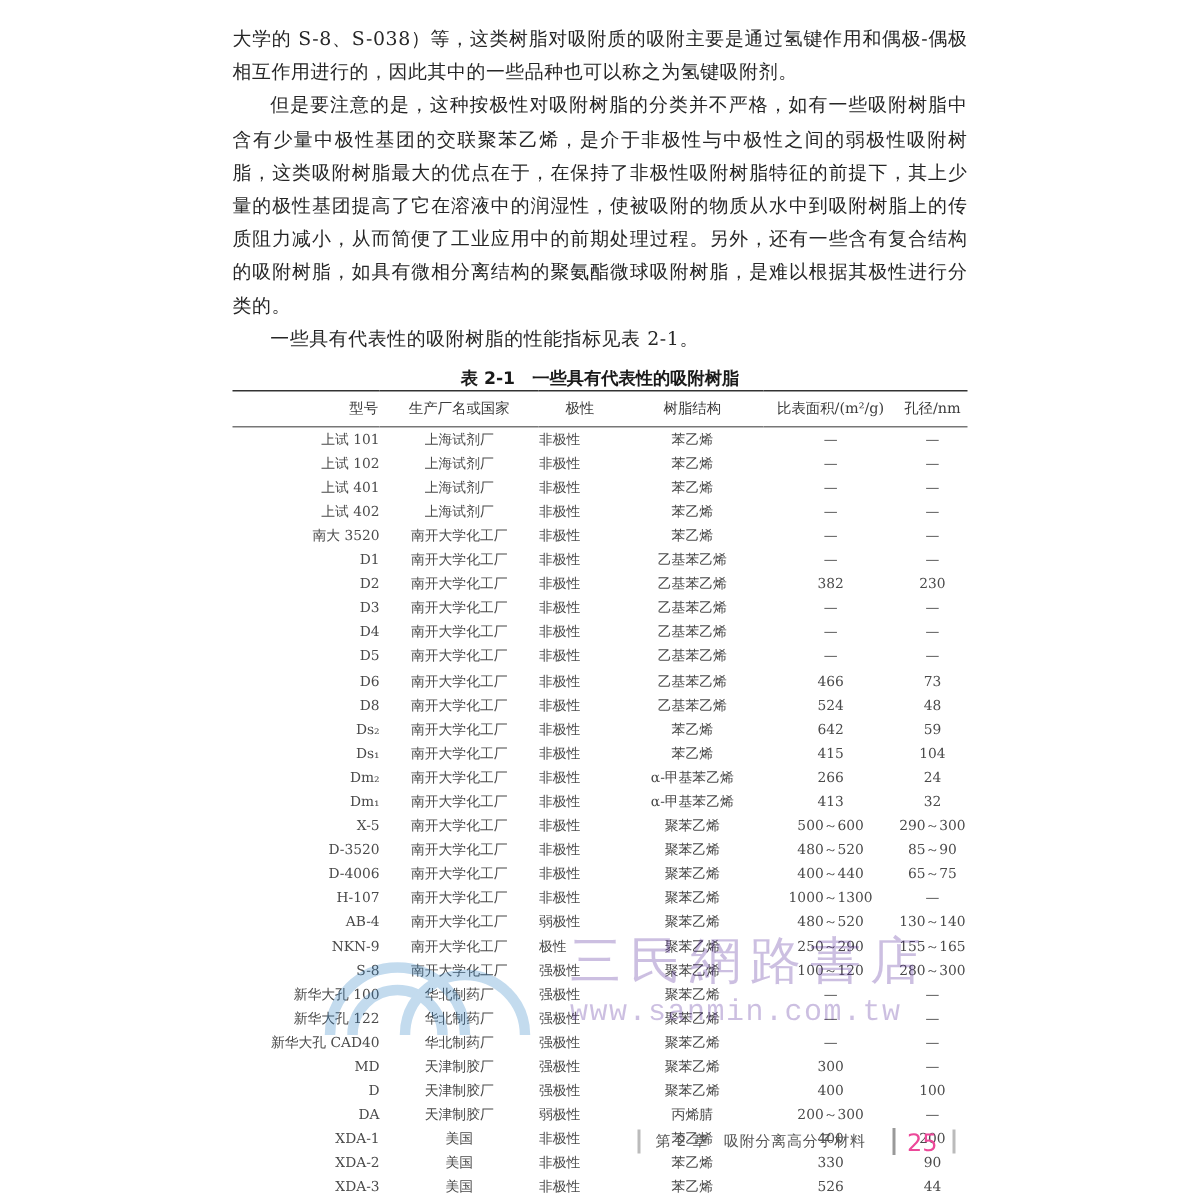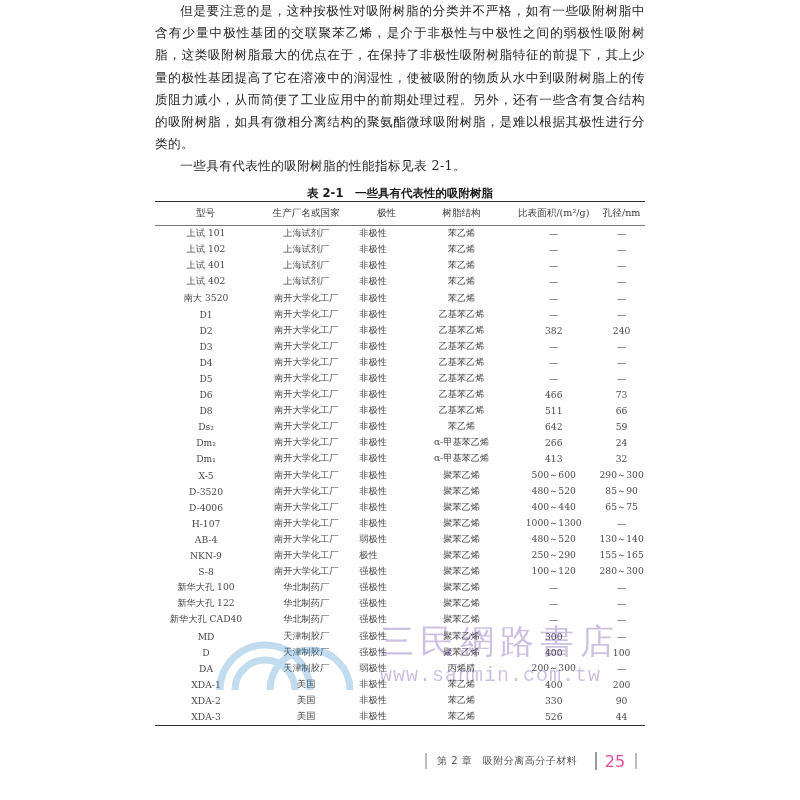--- a/index.html
+++ b/index.html
@@ -19,21 +19,21 @@
     font-family:"DejaVu Sans", "Liberation Sans", sans-serif; color:#1a1a1a;
   }
   table.data {
     width:490px; border-collapse:collapse; font-size:9.2px; color:#4a4a4a;
     border-top:1.6px solid #333; border-bottom:1.6px solid #333;
   }
   table.data th {
     font-weight:normal; height:21px; border-bottom:1px solid #777; color:#3a3a3a; font-size:9.6px;
   }
   table.data td { height:16.1px; padding:0; white-space:nowrap; }
-  .c0 { width:95px; text-align:center; padding-left:4px !important; }
+  .c0 { width:95px; text-align:right; padding-left:4px !important; }
   .c1 { width:108px; text-align:center; }
   .c2 { width:55px; }
   .c3 { width:97px; text-align:center; }
   .c4 { width:90px; text-align:center; }
   .c5 { width:45px; text-align:center; }
   .footer {
     position:absolute; top:752px; left:425px; height:18px; display:flex; align-items:center;
     font-family:"DejaVu Sans", "Liberation Sans", sans-serif; color:#555;
   }
   .bar { width:2px; height:16px; background:#bbb; }
@@ -46,20 +46,21 @@
   }
   .wm-logo { width:150px; height:70px; position:relative; }
   .wm-text { margin-left:20px; color:#4c1d95; font-family:Liberation Mono, monospace; }
   .wm-cn { font-size:34px; letter-spacing:6px; line-height:40px; }
   .wm-url { font-size:20px; letter-spacing:1px; }
 </style>
 </head>
 <body>
 
 <div class="page">
+  <p class="para first">大学的 S-8、S-038）等，这类树脂对吸附质的吸附主要是通过氢键作用和偶极-偶极相互作用进行的，因此其中的一些品种也可以称之为氢键吸附剂。</p>
   <p class="para indent">但是要注意的是，这种按极性对吸附树脂的分类并不严格，如有一些吸附树脂中含有少量中极性基团的交联聚苯乙烯，是介于非极性与中极性之间的弱极性吸附树脂，这类吸附树脂最大的优点在于，在保持了非极性吸附树脂特征的前提下，其上少量的极性基团提高了它在溶液中的润湿性，使被吸附的物质从水中到吸附树脂上的传质阻力减小，从而简便了工业应用中的前期处理过程。另外，还有一些含有复合结构的吸附树脂，如具有微相分离结构的聚氨酯微球吸附树脂，是难以根据其极性进行分类的。</p>
   <p class="para indent">一些具有代表性的吸附树脂的性能指标见表 2-1。</p>
 
   <div class="caption">表 2-1　一些具有代表性的吸附树脂</div>
 
   <table class="data">
     <thead>
       <tr>
         <th class="c0">型号</th>
         <th class="c1">生产厂名或国家</th>
@@ -117,21 +118,21 @@
           <td class="c3">乙基苯乙烯</td>
           <td class="c4">—</td>
           <td class="c5">—</td>
         </tr>
         <tr>
           <td class="c0">D2</td>
           <td class="c1">南开大学化工厂</td>
           <td class="c2">非极性</td>
           <td class="c3">乙基苯乙烯</td>
           <td class="c4">382</td>
-          <td class="c5">240</td>
+          <td class="c5">230</td>
         </tr>
         <tr>
           <td class="c0">D3</td>
           <td class="c1">南开大学化工厂</td>
           <td class="c2">非极性</td>
           <td class="c3">乙基苯乙烯</td>
           <td class="c4">—</td>
           <td class="c5">—</td>
         </tr>
         <tr>
@@ -156,30 +157,38 @@
           <td class="c2">非极性</td>
           <td class="c3">乙基苯乙烯</td>
           <td class="c4">466</td>
           <td class="c5">73</td>
         </tr>
         <tr>
           <td class="c0">D8</td>
           <td class="c1">南开大学化工厂</td>
           <td class="c2">非极性</td>
           <td class="c3">乙基苯乙烯</td>
-          <td class="c4">511</td>
-          <td class="c5">66</td>
+          <td class="c4">524</td>
+          <td class="c5">48</td>
         </tr>
         <tr>
           <td class="c0">Ds₂</td>
           <td class="c1">南开大学化工厂</td>
           <td class="c2">非极性</td>
           <td class="c3">苯乙烯</td>
           <td class="c4">642</td>
           <td class="c5">59</td>
+        </tr>
+        <tr>
+          <td class="c0">Ds₁</td>
+          <td class="c1">南开大学化工厂</td>
+          <td class="c2">非极性</td>
+          <td class="c3">苯乙烯</td>
+          <td class="c4">415</td>
+          <td class="c5">104</td>
         </tr>
         <tr>
           <td class="c0">Dm₂</td>
           <td class="c1">南开大学化工厂</td>
           <td class="c2">非极性</td>
           <td class="c3">α-甲基苯乙烯</td>
           <td class="c4">266</td>
           <td class="c5">24</td>
         </tr>
         <tr>

